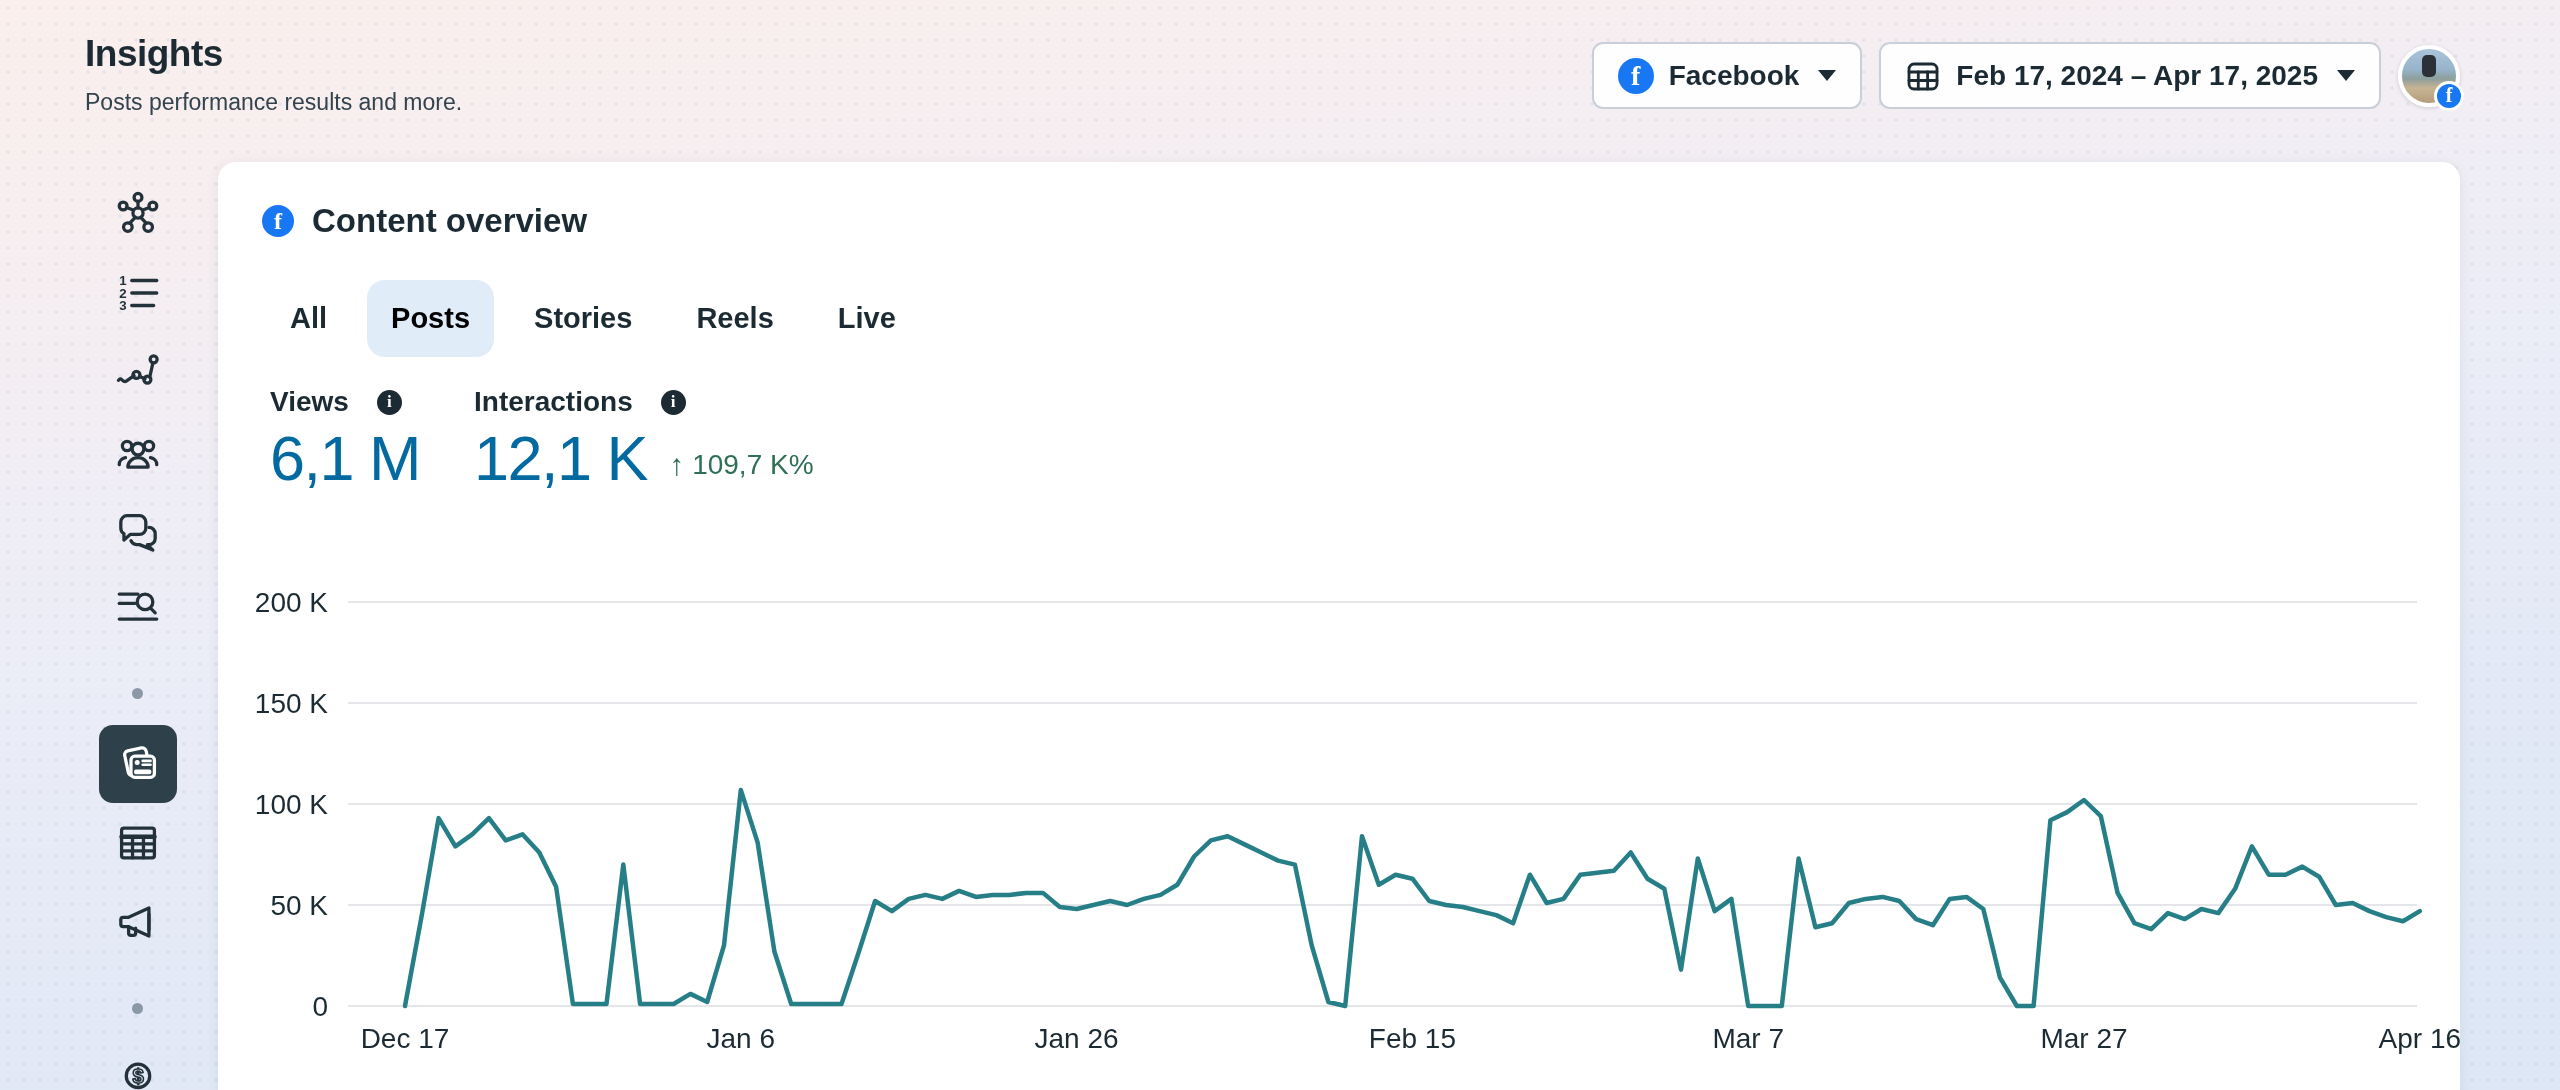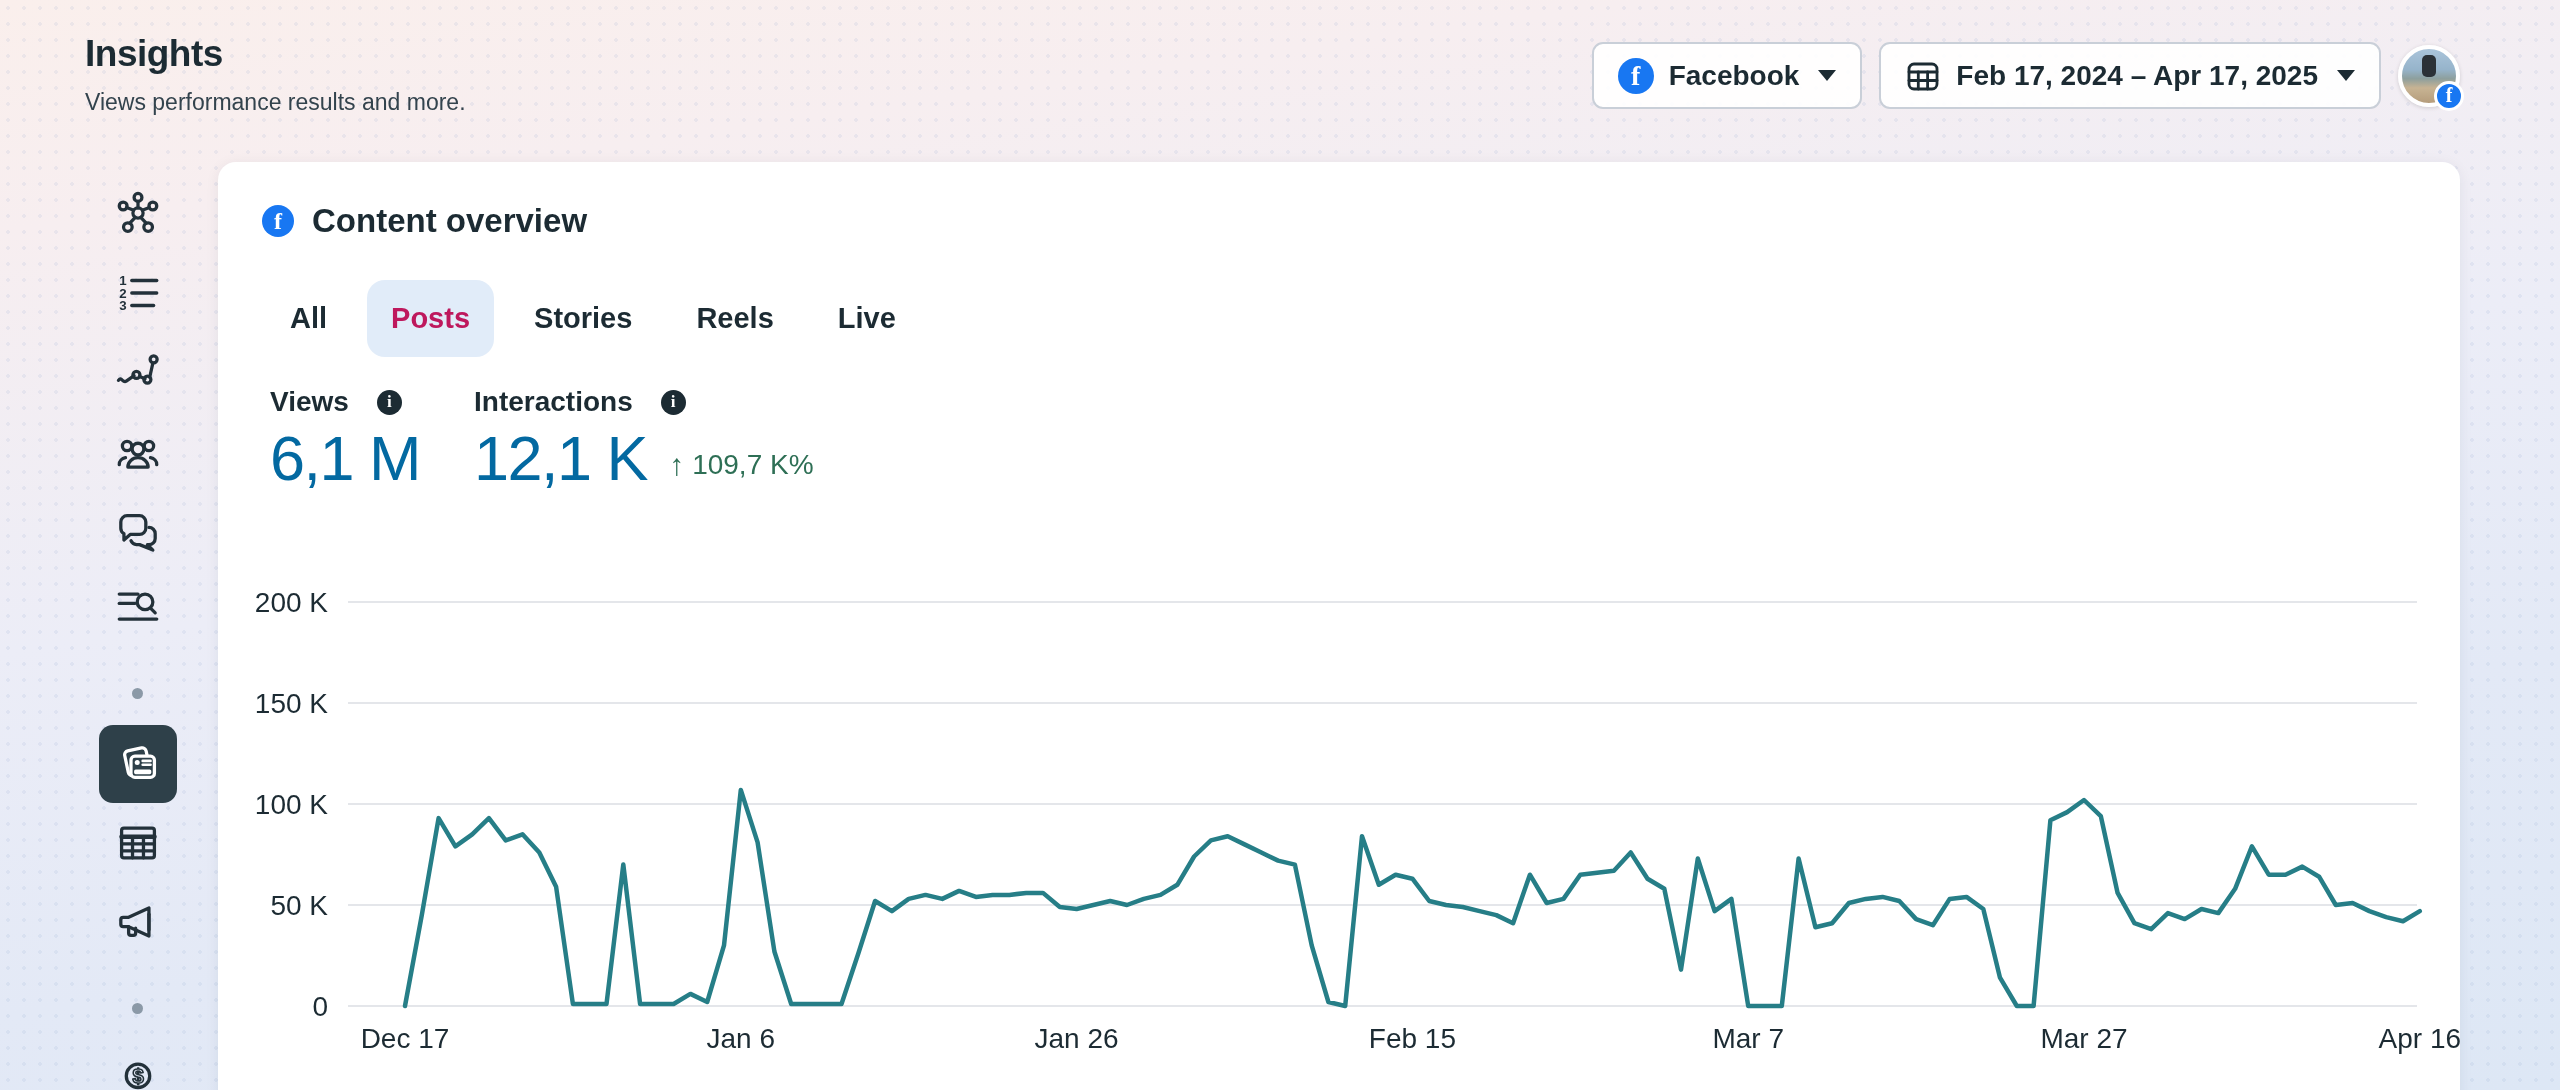--- a/index.html
+++ b/index.html
@@ -46,21 +46,21 @@
   .side-dot { position:absolute; left:132px; width:11px; height:11px; border-radius:50%; background:#8b99a7; }
 
   
   .card { position:absolute; left:218px; top:162px; width:2242px; height:1010px;
     background:#fff; border-radius:18px; box-shadow:0 2px 14px rgba(28,43,51,0.07); }
   .card-head { position:absolute; left:44px; top:40px; display:flex; align-items:center; gap:18px; }
   .card-title { font-size:33px; font-weight:700; }
 
   .tabs { position:absolute; left:48px; top:118px; display:flex; align-items:center; gap:16px;justify-content:flex-end; }
   .tab { font-size:29px; font-weight:600; color:#1c2b33; padding:22px 24px; border-radius:18px; cursor:pointer; }
-  .tab.active { background:#e1ecf9; color:#be185d; }
+  .tab.active { background:#e1ecf9; color:#000000; }
 
   .metric { position:absolute; top:224px; }
   .metric-label-row { display:flex; align-items:center; gap:28px; }
   .metric-label { font-size:28px; font-weight:700; }
   .info-icon { width:25px; height:25px; border-radius:50%; background:#1c2b33; color:#fff;
     font-size:17px; font-weight:700; display:flex; align-items:center; justify-content:center;
     font-family:"Liberation Serif",serif; cursor:pointer; }
   .metric-value-row { display:flex; align-items:flex-end; margin-top:4px; }
   .metric-value { font-size:63px; font-weight:400; letter-spacing:-1.5px; color:#0369a1; }
   .trend { display:flex; align-items:center; gap:8px; color:#2e6f55; font-size:28px;
@@ -68,21 +68,21 @@
   .trend-arrow { font-size:30px; }
 
   .chart-svg { position:absolute; left:0; top:420px; }
   .chart-svg text { font-family:"Liberation Sans",sans-serif; font-size:28px; fill:#1c2b33; }
 </style>
 </head>
 <body>
 
 <div class="page-head">
   <div class="page-title">Insights</div>
-  <div class="page-sub">Views performance results and more.</div>
+  <div class="page-sub">Posts performance results and more.</div>
 </div>
 
 <div class="top-right">
   <div class="btn">
     <div class="fb-circle fb-lg">f</div>
     <span>Facebook</span>
     <div class="caret"></div>
   </div>
   <div class="btn">
     <svg width="36" height="36" viewBox="0 0 36 36" style="stroke:#1c2b33;fill:none;stroke-width:2.8;stroke-linecap:round;">

